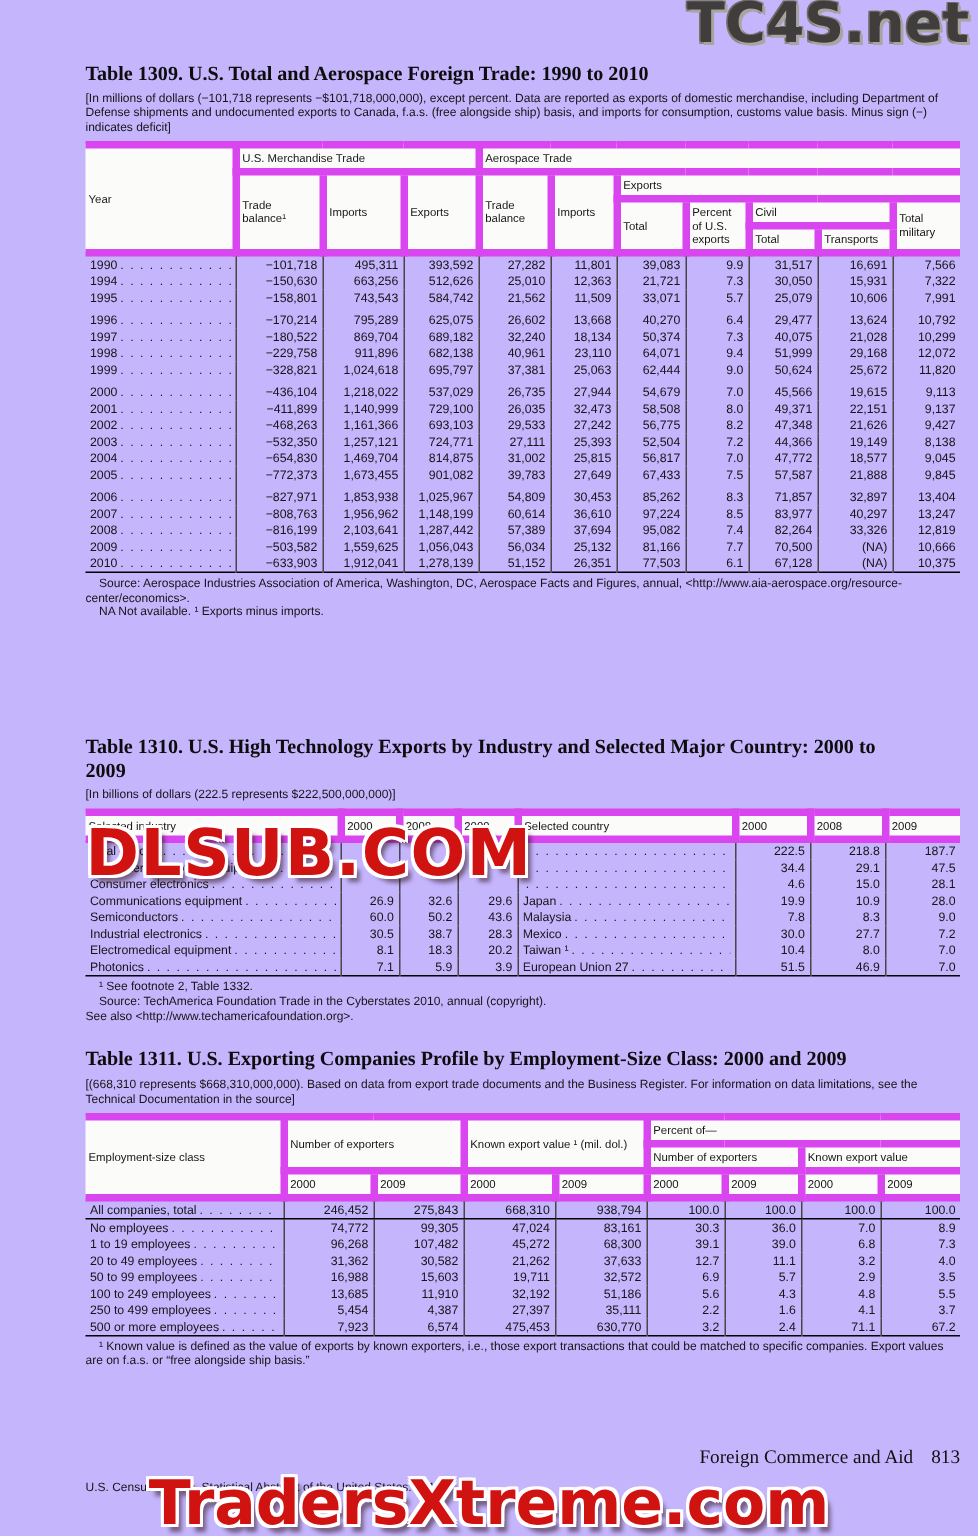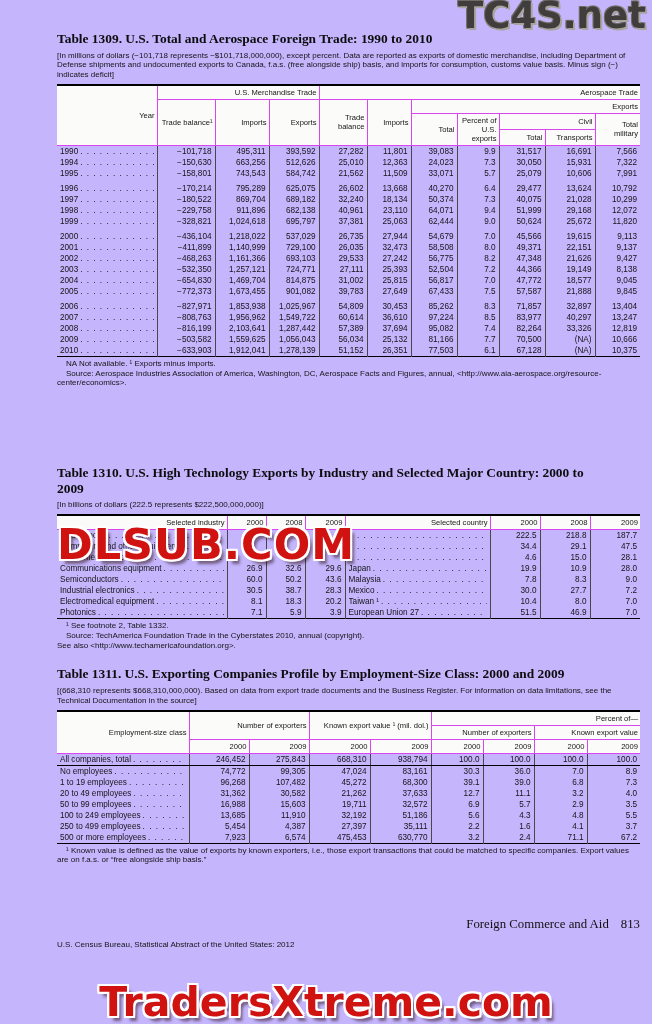--- a/index.html
+++ b/index.html
@@ -1,28 +1,28 @@
 <!DOCTYPE html>
 <html><head>
 <meta charset="utf-8">
 <style>
   *{margin:0;padding:0;box-sizing:border-box}
   body{background:#cfcfcf;font-family:"Liberation Sans",sans-serif}
   .page{position:relative;width:652px;height:1024px;margin:0 auto;background:#c4b5fd;overflow:hidden;color:#151515}
-  .content{padding:31px 12px 0 57px}
+  .content{padding:41px 12px 0 57px}
   .sec1310{margin-top:77px}
   .sec1311{margin-top:16px}
   .ttl{font-family:"Liberation Serif",serif;font-size:13.4px;line-height:15.5px;font-weight:bold;margin-bottom:4px;color:#0d0d0d}
   .sec1310 .ttl{max-width:555px}
   .sec1311 .ttl{max-width:545px}
   .note{font-size:8px;line-height:9.8px;margin-bottom:4px}
   table.t{width:100%;border-collapse:collapse;table-layout:fixed;margin-top:2px;
           border-top:2px solid #000;border-bottom:1.5px solid #000;border-left:hidden;border-right:hidden}
-  .t th{font-weight:normal;font-size:7.6px;line-height:9px;text-align:right;vertical-align:middle;
-        padding:2px 2px;border:1px solid #d946ef;background:#fbfbfa}
+  .t th{font-weight:normal;font-size:7.6px;line-height:9px;text-align:left;vertical-align:middle;
+        padding:2px 2px;border:5px solid #d946ef;background:#fbfbfa}
   .t thead{border-bottom:1.5px solid #000}
   .t td{border-left:1px solid #474747;border-right:1px solid #474747;border-top:none;border-bottom:none;
         padding:0 3px;font-size:8.2px;line-height:11px;vertical-align:bottom;overflow:hidden}
   .num{text-align:right;white-space:nowrap}
   .lw{display:flex;overflow:hidden}
   .lt{white-space:nowrap}
   .ldots{flex:1 1 0;overflow:hidden;white-space:nowrap;min-width:0}
   .ldots::before{content:". . . . . . . . . . . . . . . . . . . . . . . . . . . . . . . . . . . . . . ";letter-spacing:1px;padding-left:2px}
   .b{font-weight:normal}
   tr.spacer td{height:4px}
@@ -117,21 +117,21 @@
                 <div class="lw">
                   <span class="lt">1994</span>
                   <span class="ldots"></span>
                 </div>
               </td>
               <td class="num">−150,630</td>
               <td class="num">663,256</td>
               <td class="num">512,626</td>
               <td class="num">25,010</td>
               <td class="num">12,363</td>
-              <td class="num">24,023</td>
+              <td class="num">21,721</td>
               <td class="num">7.3</td>
               <td class="num">30,050</td>
               <td class="num">15,931</td>
               <td class="num">7,322</td>
             </tr>
             <tr>
               <td class="lbl">
                 <div class="lw">
                   <span class="lt">1995</span>
                   <span class="ldots"></span>
@@ -387,21 +387,21 @@
             </tr>
             <tr>
               <td class="lbl">
                 <div class="lw">
                   <span class="lt">2007</span>
                   <span class="ldots"></span>
                 </div>
               </td>
               <td class="num">−808,763</td>
               <td class="num">1,956,962</td>
-              <td class="num">1,549,722</td>
+              <td class="num">1,148,199</td>
               <td class="num">60,614</td>
               <td class="num">36,610</td>
               <td class="num">97,224</td>
               <td class="num">8.5</td>
               <td class="num">83,977</td>
               <td class="num">40,297</td>
               <td class="num">13,247</td>
             </tr>
             <tr>
               <td class="lbl">
@@ -453,22 +453,22 @@
               <td class="num">26,351</td>
               <td class="num">77,503</td>
               <td class="num">6.1</td>
               <td class="num">67,128</td>
               <td class="num">(NA)</td>
               <td class="num">10,375</td>
             </tr>
           </tbody>
       </table>
       <div class="fns">
+        <p class="fn">Source: Aerospace Industries Association of America, Washington, DC, Aerospace Facts and Figures, annual, &lt;http://www.aia-aerospace.org/resource-center/economics&gt;.</p>
         <p class="fn">NA Not available.  ¹ Exports minus imports.</p>
-        <p class="fn">Source: Aerospace Industries Association of America, Washington, DC, Aerospace Facts and Figures, annual, &lt;http://www.aia-aerospace.org/resource-center/economics&gt;.</p>
       </div>
     </section>
 
     <section class="sec sec1310">
       <h2 class="ttl">Table 1310. U.S. High Technology Exports by Industry and Selected Major Country: 2000 to 2009</h2>
       <p class="note">[In billions of dollars (222.5 represents $222,500,000,000)]</p>
       <div class="twrap">
         <table class="t t1310">
           <colgroup>
             <col style="width:170px">

